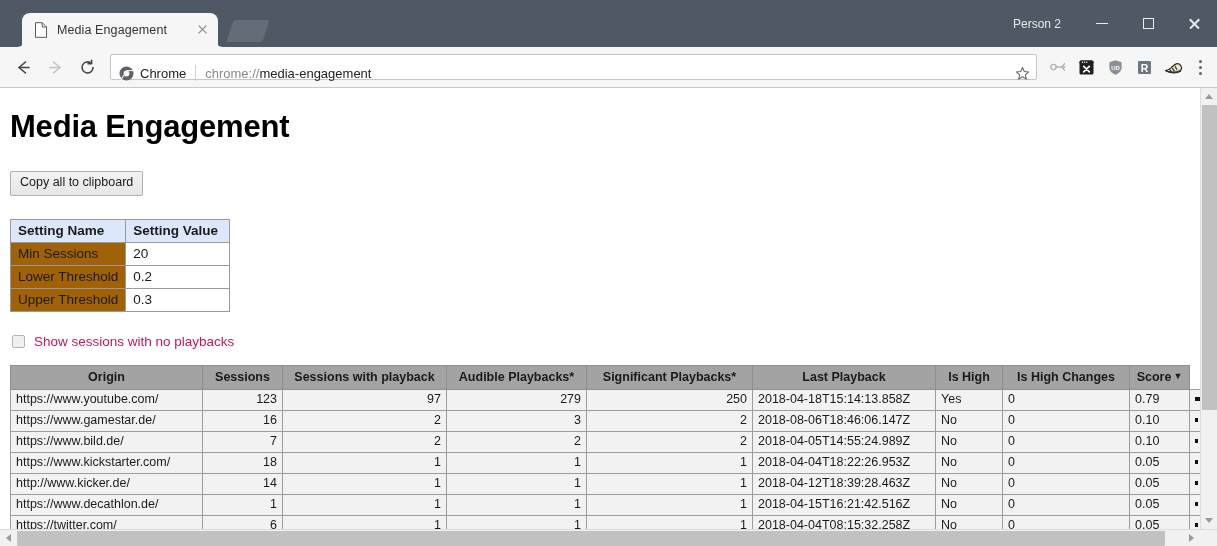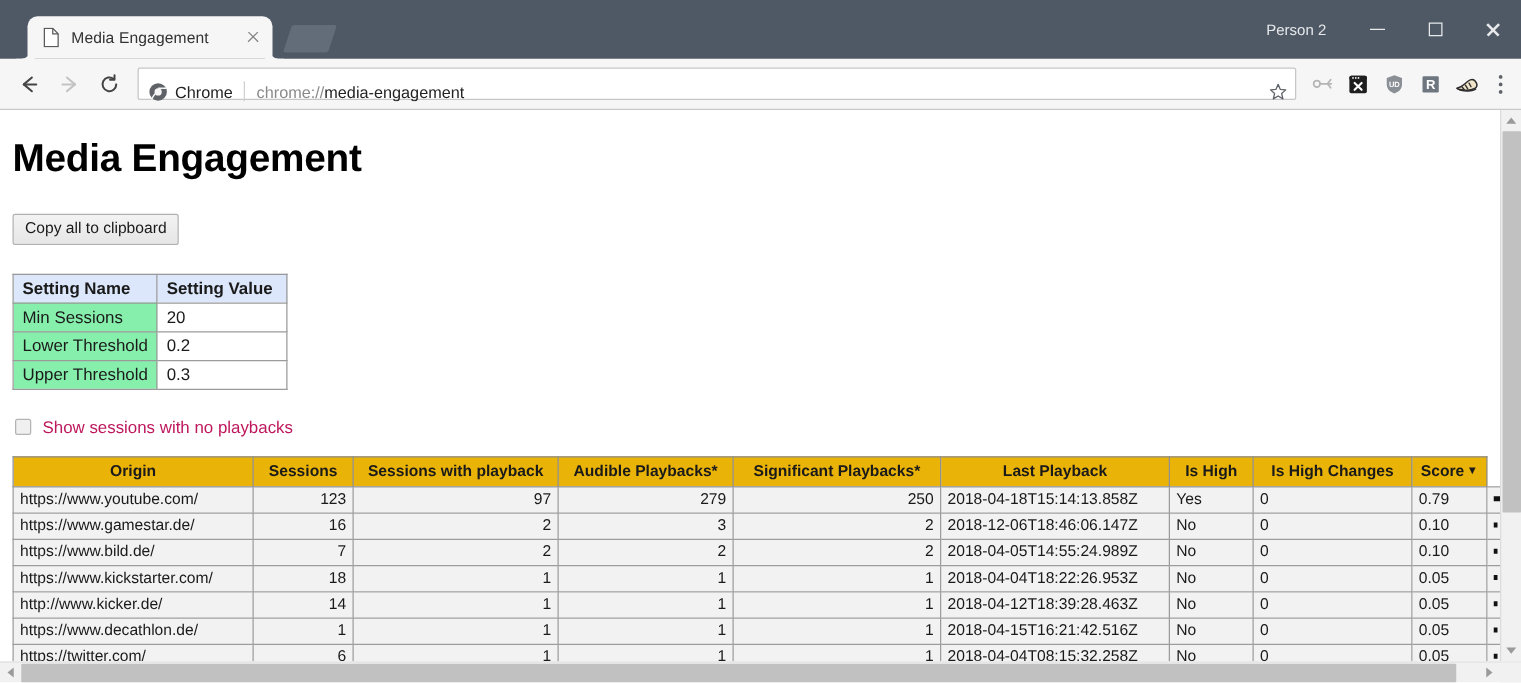--- a/index.html
+++ b/index.html
@@ -202,21 +202,21 @@
     font-weight: bold;
     padding: 3px 7px 4px 7px;
     white-space: nowrap;
   }
   table.settings td {
     border: 1px solid #9a9a9a;
     padding: 3px 7px 4px 7px;
     background: #ffffff;
     white-space: nowrap;
   }
-  table.settings td.name-cell { background:#86efac; }
+  table.settings td.name-cell { background:#a16207; }
   table.settings th.col-name { width: 112px; }
   table.settings th.col-value { width: 104px; }
 
   .checkbox-row {
     display: flex;
     align-items: center;
     margin: 22px 0 0 4px;
   }
   .cbox {
     width: 13px; height: 13px;
@@ -229,21 +229,21 @@
 
   .maintable-wrap { margin: 16px 0 0 2px; }
   table.main {
     border-collapse: collapse;
     font-size: 12.5px;
     color: #1a1a1a;
     table-layout: fixed;
     width: 1175px;
   }
   table.main th {
-    background: #eab308;
+    background: #a3a3a3;
     border: 1px solid #8f8f8f;
     font-weight: bold;
     text-align: center;
     padding: 4px 5px 5px 5px;
     white-space: nowrap;
     font-size: 12.5px;
   }
   table.main td {
     border: 1px solid #9c9c9c;
     background: #f2f2f2;
@@ -496,21 +496,21 @@
                   <span class="bar" style="width: 19px;"></span>
                 </td>
               </tr>
 
             <tr>
               <td class="txt">https://www.gamestar.de/</td>
               <td class="num">16</td>
               <td class="num">2</td>
               <td class="num">3</td>
               <td class="num">2</td>
-              <td class="txt">2018-12-06T18:46:06.147Z</td>
+              <td class="txt">2018-08-06T18:46:06.147Z</td>
               <td class="txt">No</td>
               <td class="txt">0</td>
               <td class="txt">0.10</td>
             <td class="bar-cell">
                   <span class="bar" style="width: 3px;"></span>
                 </td>
               </tr>
 
             <tr>
               <td class="txt">https://www.bild.de/</td>

